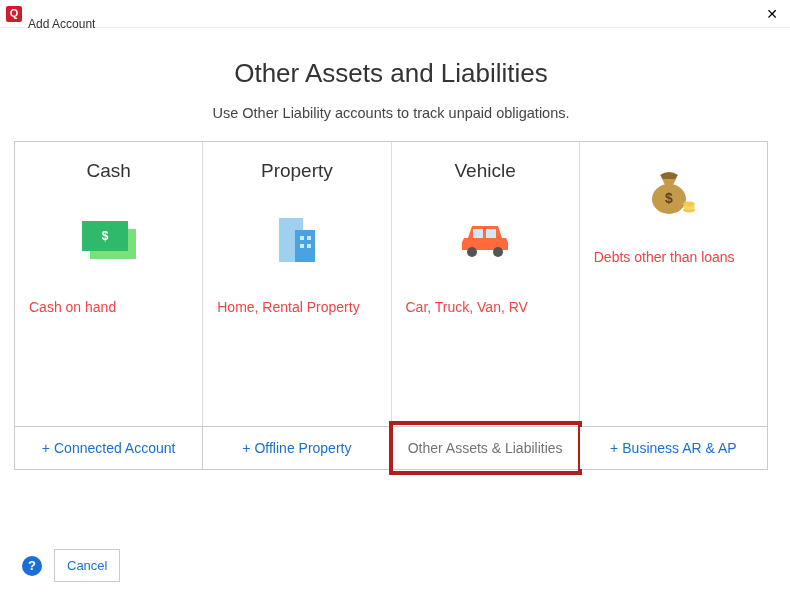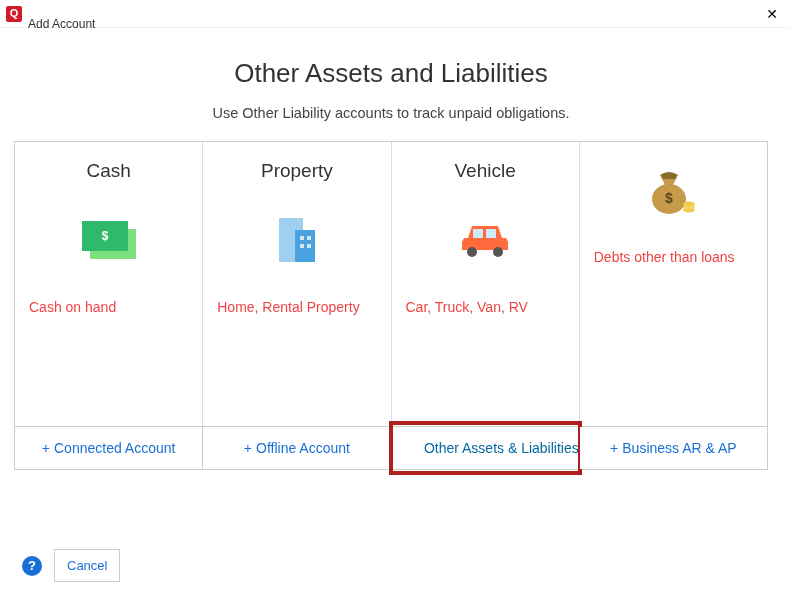--- a/index.html
+++ b/index.html
@@ -17,21 +17,21 @@
     .info-circle { width: 16px; height: 16px; border: 1px solid #999; border-radius: 50%; display: inline-flex; align-items: center; justify-content: center; font-size: 10px; color: #777; font-style: italic; font-family: Georgia, serif; cursor: default; }
     .card-row { display: flex; margin-top: 16px; border: 1px solid #ccc; border-bottom: none; height: 285px; }
     .card { flex: 1; border-right: 1px solid #ddd; padding: 18px 14px 14px 14px; cursor: pointer; }
     .card:last-child { border-right: none; }
     .card-title { font-size: 19px; font-weight: 400; text-align: center; color: #333; margin-bottom: 28px; }
     .card-icon { height: 60px; display: flex; align-items: center; justify-content: center; margin-bottom: 28px; }
     .card-link { color: #ef4444; font-size: 14px; line-height: 1.4; }
     .tabs { display: flex; border: 1px solid #ccc; height: 44px; }
     .tab { flex: 1; display: flex; align-items: center; justify-content: center; border-right: 1px solid #ccc; color: #1a6fd6; font-size: 14px; cursor: pointer; position: relative; background: #fff; }
     .tab:last-child { border-right: none; }
-    .tab.active { color: #0369a1; background: #fff; justify-content: flex-end; }
+    .tab.active { color: #737373; background: #fff; }
     .tab .plus { margin-right: 4px; }
     .highlight-box { position: absolute; top: -6px; left: -3px; right: -3px; bottom: -6px; border: 4px solid #b01e1e; pointer-events: none; }
     .footer { position: absolute; left: 22px; bottom: 16px; display: flex; align-items: center; gap: 12px; }
     .help-icon { width: 20px; height: 20px; border-radius: 50%; background: #1a6fd6; color: #fff; display: flex; align-items: center; justify-content: center; font-size: 13px; font-weight: bold; cursor: pointer; }
     .cancel-btn { border: 1px solid #ccc; background: #fff; color: #1a6fd6; padding: 8px 12px; font-size: 13px; cursor: pointer; }
     
     svg { display: block; }
   </style>
 </head>
 <body>
@@ -113,21 +113,21 @@
     </div>
   </div>
 
   <div class="tabs">
     <div class="tab">
       <span class="plus">+</span>
       <span>Connected Account</span>
     </div>
     <div class="tab">
       <span class="plus">+</span>
-      <span>Offline Account</span>
+      <span>Offline Property</span>
     </div>
     <div class="tab active">
       <span>Other Assets &amp; Liabilities</span>
       <div class="highlight-box"></div>
     </div>
     <div class="tab">
       <span class="plus">+</span>
       <span>Business AR &amp; AP</span>
     </div>
   </div>

